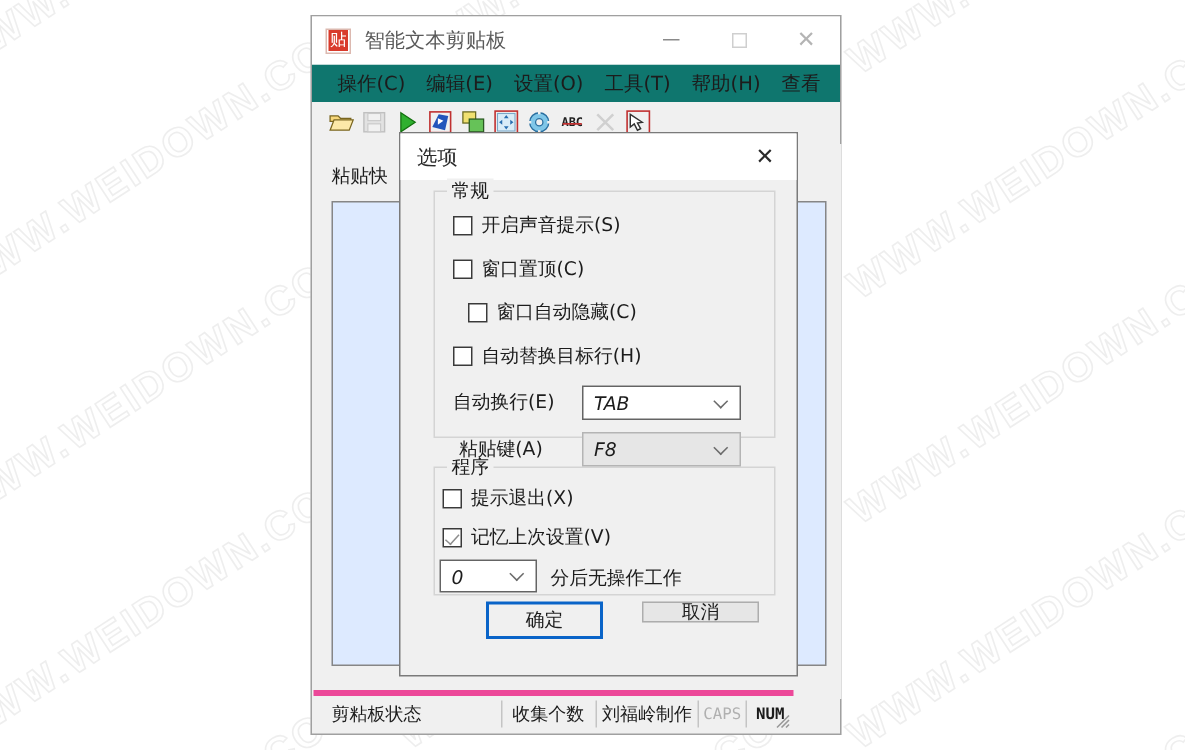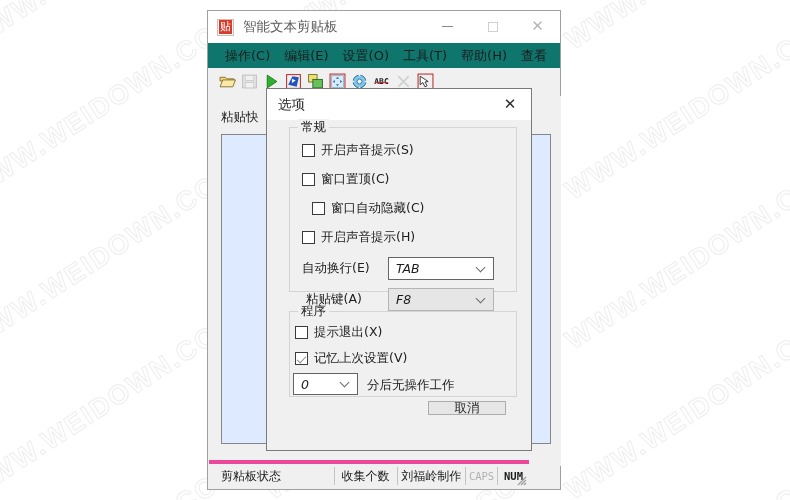--- a/index.html
+++ b/index.html
@@ -422,21 +422,21 @@
       <div class="cb-row" style="left: 35px; top: 82px;">
         <span class="cbox"></span>
         <span class="cb-label">窗口置顶(C)</span>
       </div>
       <div class="cb-row" style="left: 45px; top: 111px;">
         <span class="cbox"></span>
         <span class="cb-label">窗口自动隐藏(C)</span>
       </div>
       <div class="cb-row" style="left: 35px; top: 140px;">
         <span class="cbox"></span>
-        <span class="cb-label">开启声音提示(H)</span>
+        <span class="cb-label">自动替换目标行(H)</span>
       </div>
       <div class="field-label" style="left: 35px; top: 171px;">自动换行(E)</div>
       <div class="combo white" style="left: 121px; top: 168px; width: 106px; height: 23px;">
         <span class="cval">TAB</span>
         <span class="carrow"></span>
       </div>
       <div class="field-label" style="left: 39px; top: 202px;">粘贴键(A)</div>
       <div class="combo gray" style="left: 121px; top: 199px; width: 106px; height: 23px;">
         <span class="cval">F8</span>
         <span class="carrow"></span>
@@ -449,14 +449,15 @@
         <span class="cbox checked"></span>
         <span class="cb-label">记忆上次设置(V)</span>
       </div>
       <div class="combo white" style="left: 26px; top: 284px; width: 65px; height: 22px;">
         <span class="cval">0</span>
         <span class="carrow"></span>
       </div>
       <div class="field-label" style="left: 100px; top: 288px;">分后无操作工作</div>
     </div>
 
+  <div class="dbtn" id="btn-ok">确定</div>
   <div class="dbtn" id="btn-cancel">取消</div>
 </div>
 
 </body></html>

